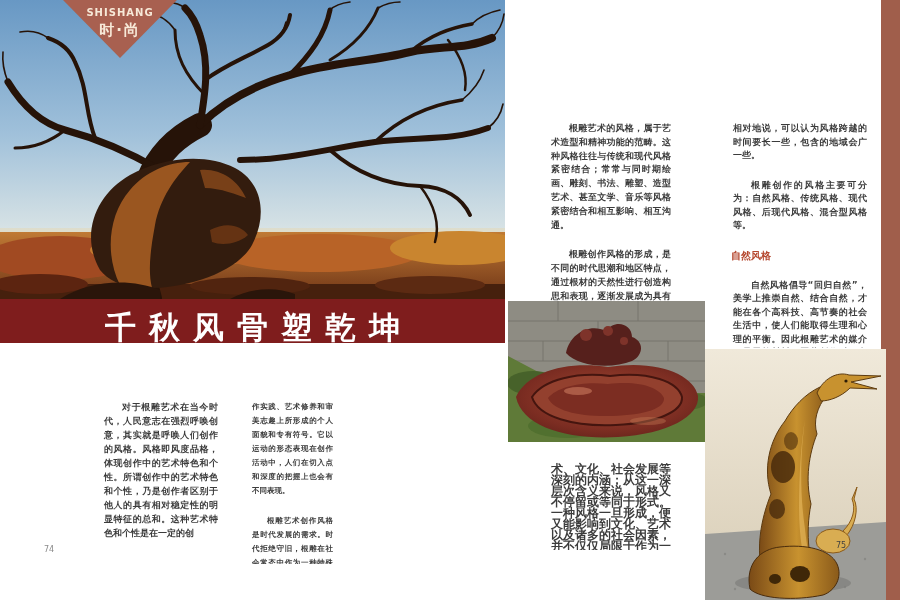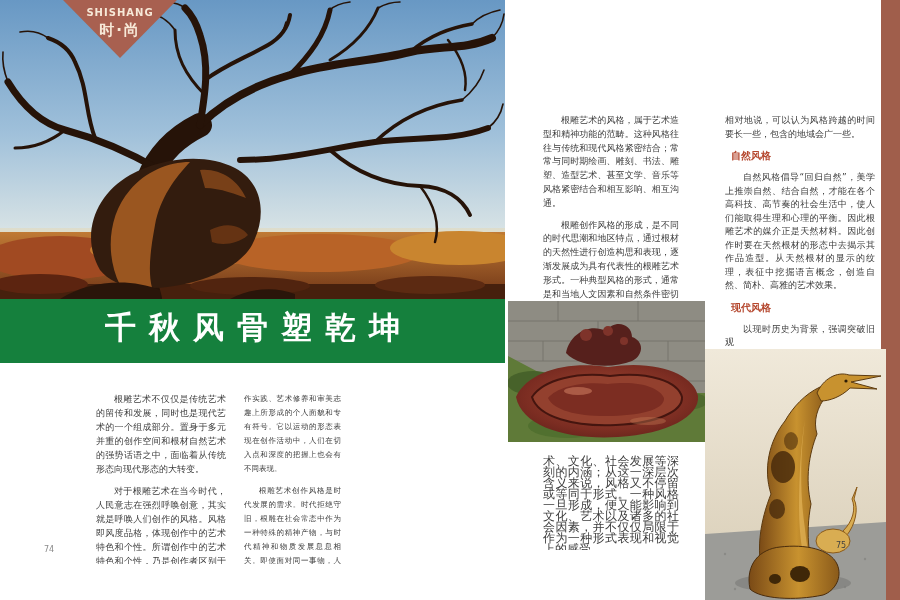--- a/index.html
+++ b/index.html
@@ -19,29 +19,29 @@
   .logo .en{
     position:absolute;left:0;top:7px;width:114px;
     font-size:10px;letter-spacing:1px;color:#f7e9d8;font-weight:bold;text-align:center;
   }
   .logo .zh{
     position:absolute;left:0;top:21px;width:114px;
     font-size:15px;letter-spacing:2px;color:#f7e9d8;font-weight:bold;
   }
 
   .title-band{
-    left:0;top:299px;width:505px;height:64px;background:#15803d;
+    left:0;top:299px;width:505px;height:44px;background:#7f1d1d;
   }
   .title-band .t{
     display:block;width:100%;line-height:57px;text-align:center;
     font-family:"DejaVu Serif","Liberation Serif",serif;
     font-size:31px;font-weight:bold;color:#ffffff;letter-spacing:13px;text-indent:13px;
   }
 
-  .bodytext p{margin:8px;text-align:justify;color:#3c3c3c;}
+  .bodytext p{margin:16px;text-align:justify;color:#3c3c3c;font-weight:bold;}
   .ind{text-indent:2em;}
 
   .lcol1{left:88px;top:384px;width:146px;height:180px;overflow:hidden;
          font-size:9px;line-height:14px;}
   .lcol2{left:236px;top:384px;width:113px;height:180px;overflow:hidden;
          font-size:7.5px;line-height:14px;}
 
   .pnum{font-size:8px;color:#8a8a8a;}
   .pnum-l{left:44px;top:545px;}
   .pnum-r{left:836px;top:541px;color:#3f3f3f;z-index:3;}
@@ -139,21 +139,20 @@
   </svg>
   <span class="en">SHISHANG</span>
   <span class="zh">时·尚</span>
 </div>
 
 <div class="abs title-band">
   <span class="t">千秋风骨塑乾坤</span>
 </div>
 
 <div class="abs bodytext lcol1">
-  <p class="ind">根雕艺术不仅仅是传统艺术的留传和发展，同时也是现代艺术的一个组成部分。置身于多元并重的创作空间和根材自然艺术的强势话语之中，面临着从传统形态向现代形态的大转变。</p>
   <p class="ind">对于根雕艺术在当今时代，人民意志在强烈呼唤创意，其实就是呼唤人们创作的风格。风格即风度品格，体现创作中的艺术特色和个性。所谓创作中的艺术特色和个性，乃是创作者区别于他人的具有相对稳定性的明显特征的总和。这种艺术特色和个性是在一定的创</p>
 </div>
 
 <div class="abs bodytext lcol2">
   <p>作实践、艺术修养和审美志趣上所形成的个人面貌和专有符号。它以运动的形态表现在创作活动中，人们在切入点和深度的把握上也会有不同表现。</p>
   <p class="ind">根雕艺术创作风格是时代发展的需求。时代拒绝守旧，根雕在社会常态中作为一种特殊的精神产物，与时代精神和物质发展息息相关。即使面对同一事物，人们在切入点和深度的把握上也会有不同表现，由此得到迥然各异的审美意趣，一次体现的艺术风格也各自不同。</p>
 </div>
 
 <div class="abs pnum pnum-l">74</div>
 
@@ -206,20 +205,21 @@
   </svg>
 </div>
 
 <div class="abs bodytext rcolA2">
   <p>术、文化、社会发展等深刻的内涵；从这一深层次含义来说，风格又不停留或等同于形式。一种风格一旦形成，便又能影响到文化、艺术以及诸多的社会因素，并不仅仅局限于作为一种形式表现和视觉上的感受。</p>
   <p class="ind">在体现艺术特色的创作个性的同时，</p>
 </div>
 
 <div class="abs bodytext rcolB">
   <p>相对地说，可以认为风格跨越的时间要长一些，包含的地域会广一些。</p>
+  <p class="ind">根雕创作的风格主要可分为：自然风格、传统风格、现代风格、后现代风格、混合型风格等。</p>
   <h3>自然风格</h3>
   <p class="ind">自然风格倡导“回归自然”，美学上推崇自然、结合自然，才能在各个高科技、高节奏的社会生活中，使人们能取得生理和心理的平衡。因此根雕艺术的媒介正是天然材料。因此创作时要在天然根材的形态中去揭示其作品造型。从天然根材的显示的纹理，表征中挖掘语言概念，创造自然、简朴、高雅的艺术效果。</p>
   <h3>现代风格</h3>
   <p class="ind">以现时历史为背景，强调突破旧观</p>
 </div>
 
 <div class="abs photo-gold">
   <svg width="181" height="251" viewBox="0 0 181 251">
     <defs>
       <linearGradient id="wallg" x1="0" y1="0" x2="0" y2="1">

